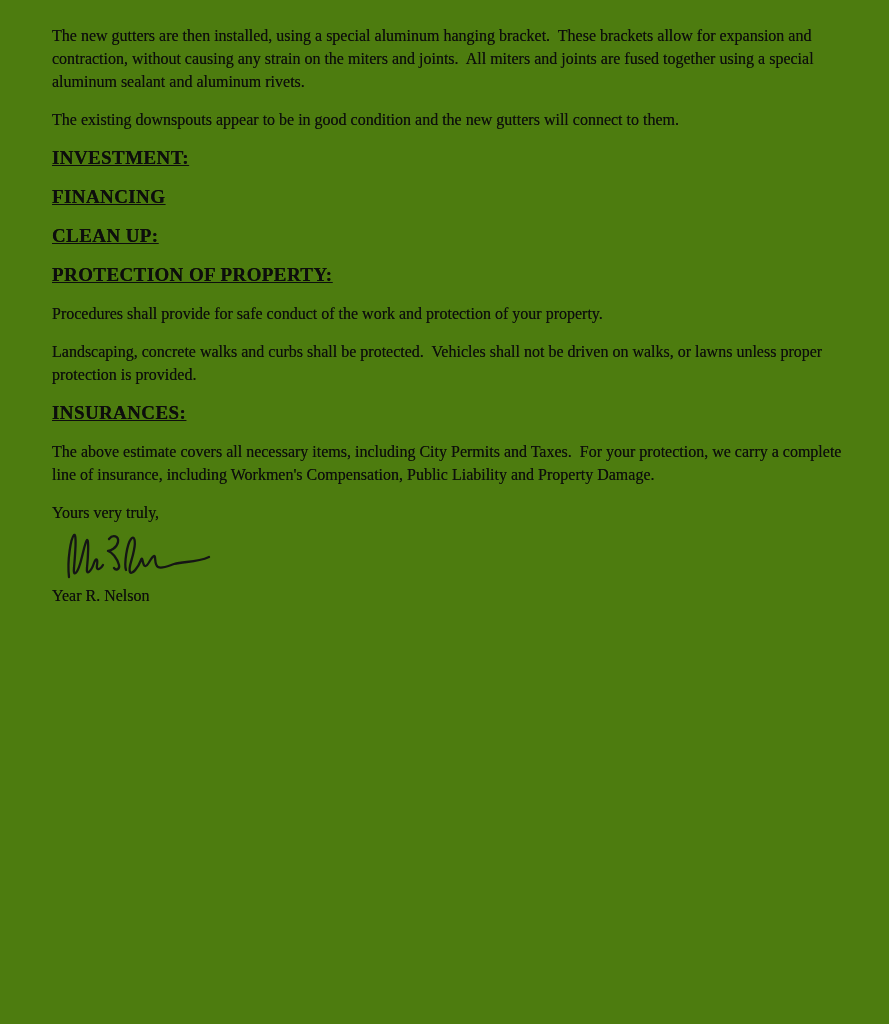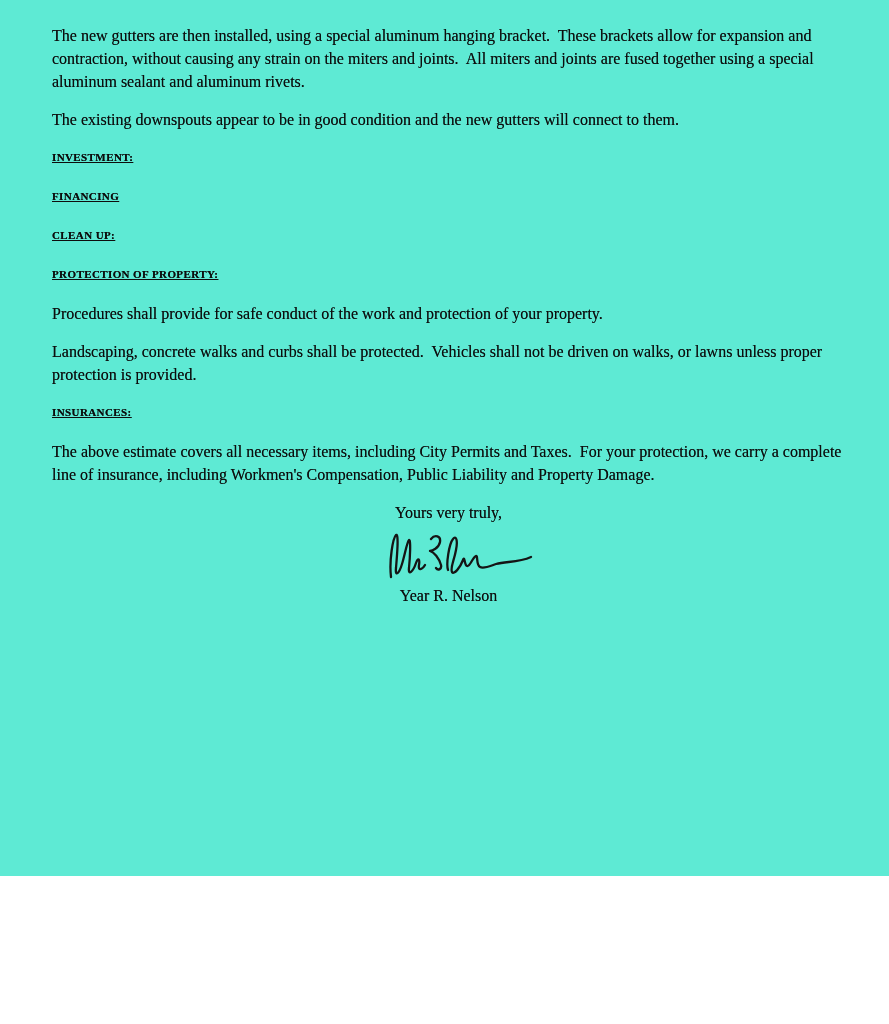--- a/index.html
+++ b/index.html
@@ -3,47 +3,47 @@
 <meta charset="utf-8">
 <style>
   html, body {
     margin: 0;
     padding: 0;
     background: #ffffff;
   }
   .page {
     position: relative;
     width: 889px;
-    height: 876px;
+    height: 1024px;
     box-sizing: border-box;
-    background: #5eead4;
+    background: #4d7c0f;
     padding: 24px 44px 1px 52px;
     font-family: "Liberation Serif", "DejaVu Serif", serif;
     font-size: 16px;
     line-height: 23px;
     color: #0d0d0d;
     overflow: hidden;
   }
   .body-text {
     margin: 0 0 15px 0;
     white-space: pre-wrap;
     text-shadow: 0 0 0.45px rgba(0,0,0,0.6);
   }
   .heading {
-    font-size: 11px;
+    font-size: 19px;
     font-weight: bold;
     letter-spacing: 0.4px;
     text-decoration: underline;
     margin: 0 0 16px 0;
     text-shadow: 0 0 0.6px rgba(0,0,0,0.75);
   }
   section { margin: 0; }
   .closing {
     margin-top: 14px;
-    text-align: center;
+    text-align: left;
   }
   .closing p {
     margin: 0;
     text-shadow: 0 0 0.45px rgba(0,0,0,0.6);
   }
   .signature-wrap {
     margin: 6px 0 2px 0;
     transform: translateX(12px);
   }
   .signature-wrap svg {

